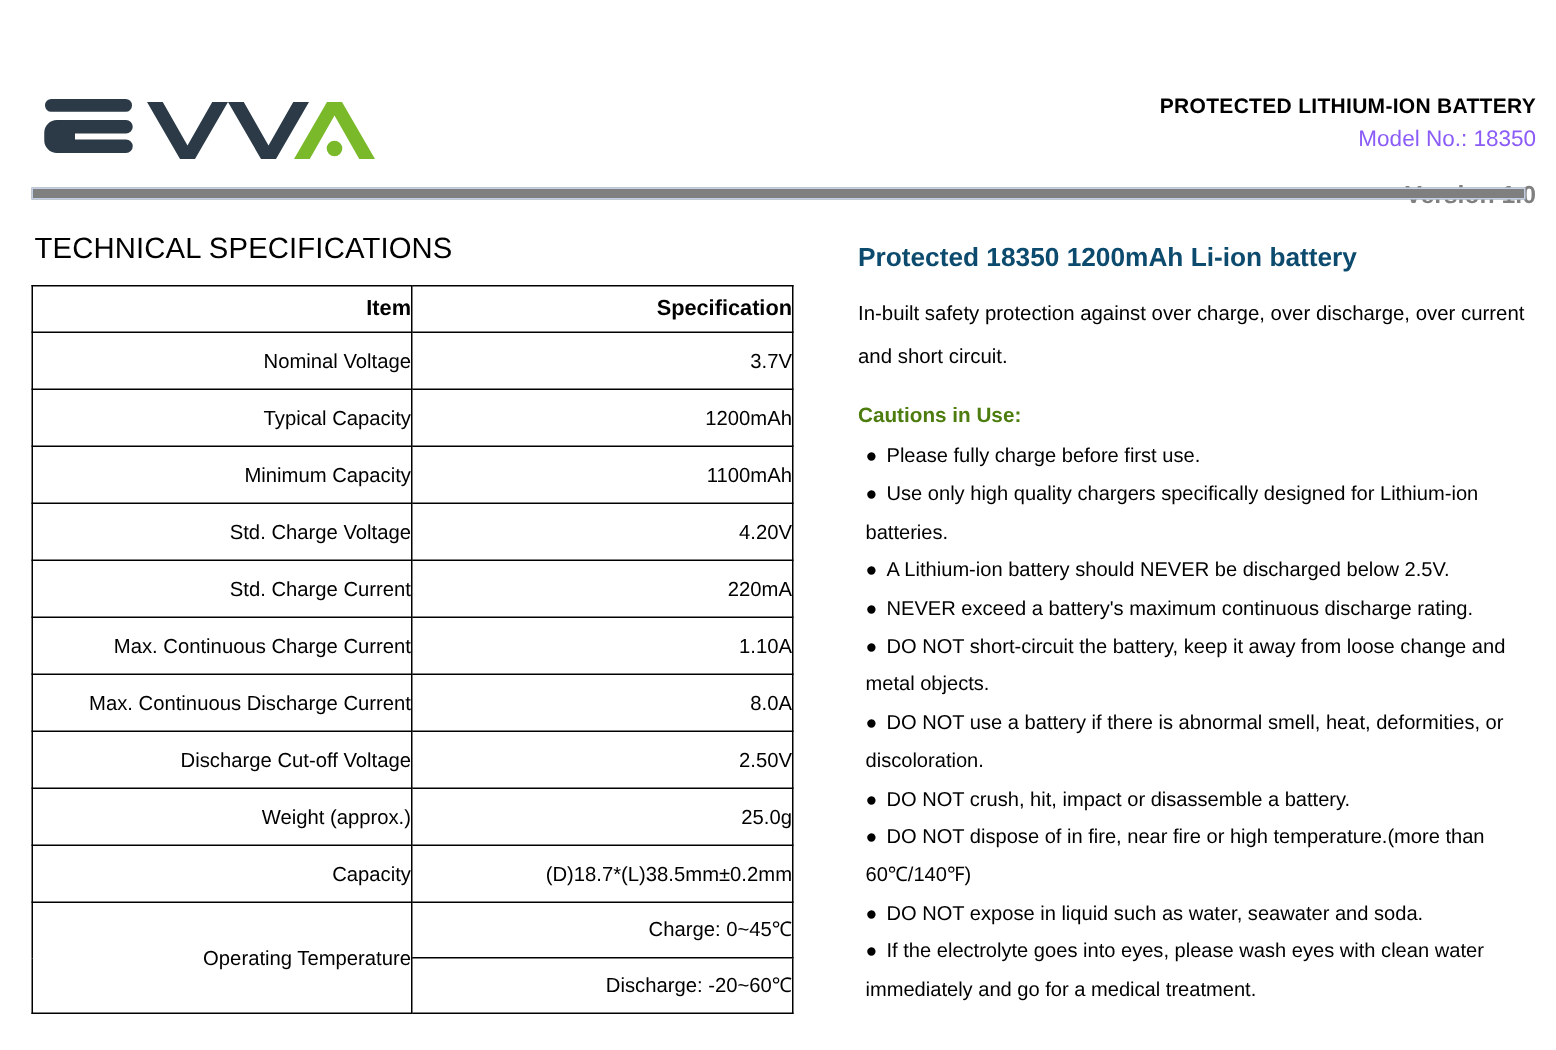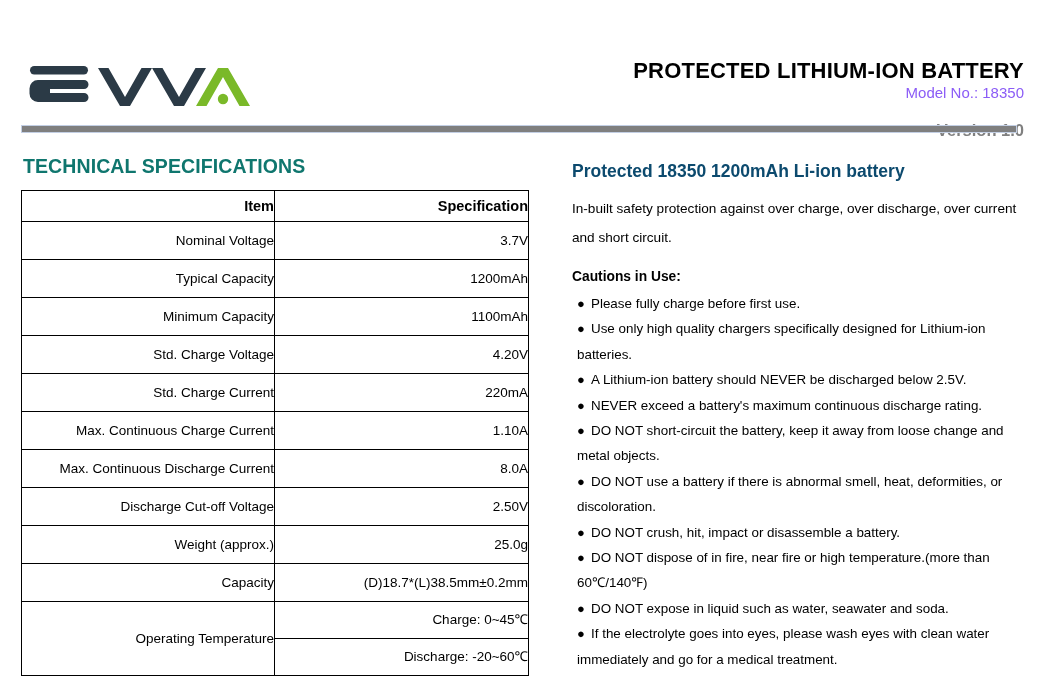--- a/index.html
+++ b/index.html
@@ -31,21 +31,21 @@
   }
   .logo svg { display: block; }
 
   .header-text {
     position: absolute;
     right: 13px;
     top: 60px;
     text-align: right;
   }
   .hdr-title {
-    font-size: 22px;
+    font-size: 14px;
     font-weight: bold;
     letter-spacing: 0.2px;
     color: #000000;
     line-height: 21px;
     white-space: nowrap;
   }
   .hdr-model {
     font-size: 15px;
     font-weight: normal;
     color: #8b5cf6;
@@ -76,23 +76,23 @@
 
   
   .left-col {
     position: absolute;
     left: 21px;
     top: 155px;
     width: 510px;
   }
   .section-title {
     font-size: 19.5px;
-    font-weight: bold;
+    font-weight: normal;
     letter-spacing: 0.1px;
-    color: #0f766e;
+    color: #000000;
     margin: 0 0 12px 2px;
   }
 
   table.spec {
     border-collapse: collapse;
     width: 507px;
     table-layout: fixed;
   }
   table.spec td, table.spec th {
     border: 1.6px solid #000000;
@@ -139,21 +139,21 @@
   }
   .intro {
     font-size: 13.6px;
     line-height: 29px;
     color: #000000;
     margin: 0 0 16px 0;
   }
   .cautions-title {
     font-size: 13.8px;
     font-weight: bold;
-    color: #000000;
+    color: #4d7c0f;
     margin: 0 0 5px 0;
     line-height: 18px;
   }
   ul.cautions {
     list-style: none;
     margin: 5px;
     padding: 0;
   }
   ul.cautions li {
     font-size: 13.4px;

